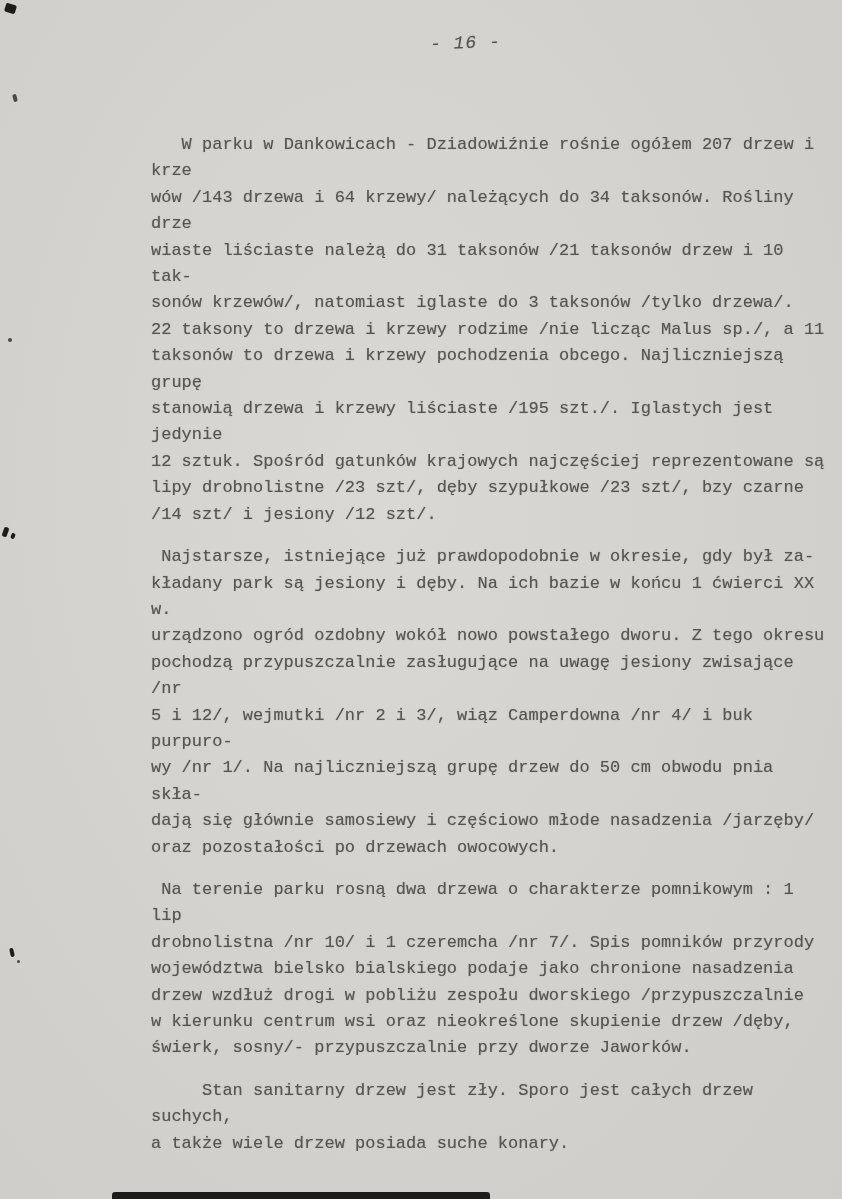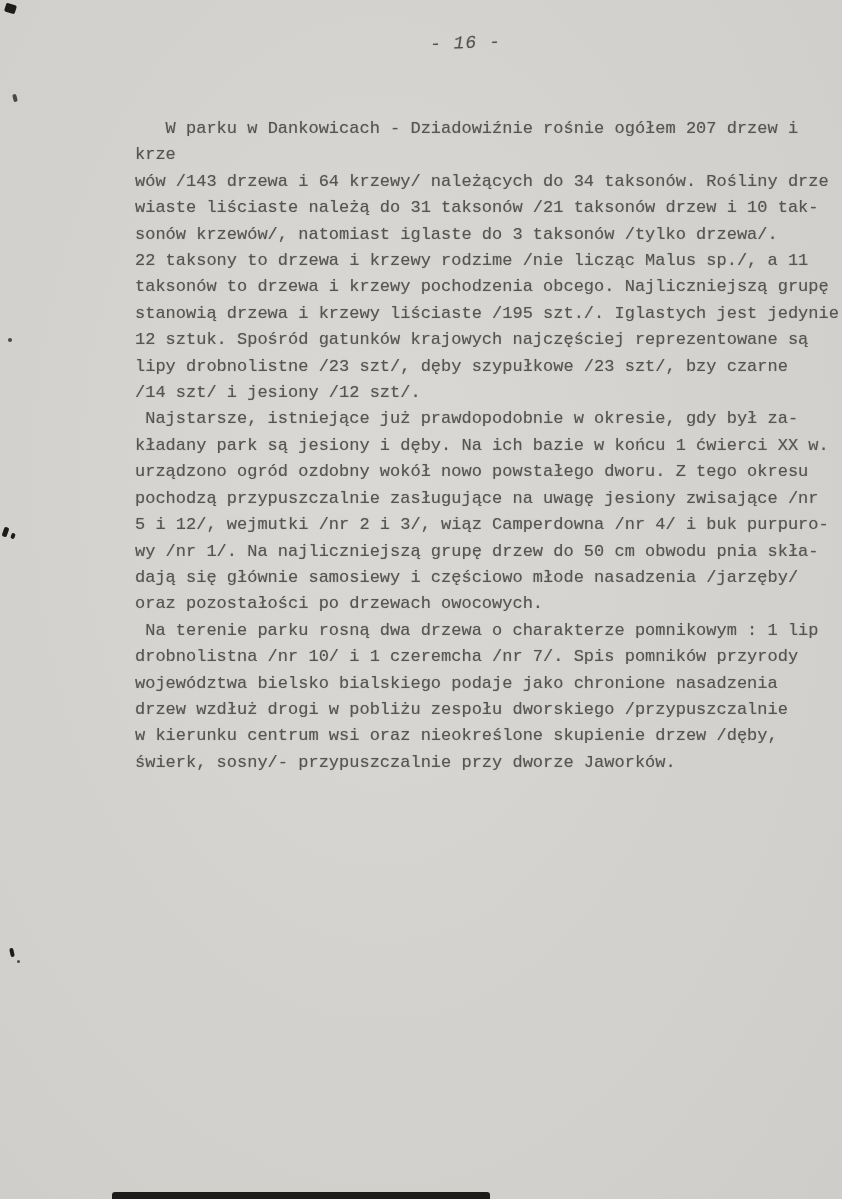--- a/index.html
+++ b/index.html
@@ -34,21 +34,21 @@
     position: absolute;
     top: 116px;
     left: 135px;
     width: 707px;
     color: #565551;
     font-size: 17px;
     line-height: 26.4px;
     text-shadow: 0 0 1px rgba(86,85,81,0.5);
   }
   .text-block p {
-    margin: 0;
+    margin: 16px;
     white-space: pre-wrap;
     word-break: normal;
     overflow: hidden;
   }
   
   .artifact {
     position: absolute;
     background: #1d1c1a;
   }
   .artifact.soft {
@@ -141,20 +141,22 @@
 5 i 12/, wejmutki /nr 2 i 3/, wiąz Camperdowna /nr 4/ i buk purpuro-
 wy /nr 1/. Na najliczniejszą grupę drzew do 50 cm obwodu pnia skła-
 dają się głównie samosiewy i częściowo młode nasadzenia /jarzęby/
 oraz pozostałości po drzewach owocowych.</p>
     <p> Na terenie parku rosną dwa drzewa o charakterze pomnikowym : 1 lip
 drobnolistna /nr 10/ i 1 czeremcha /nr 7/. Spis pomników przyrody
 województwa bielsko bialskiego podaje jako chronione nasadzenia
 drzew wzdłuż drogi w pobliżu zespołu dworskiego /przypuszczalnie
 w kierunku centrum wsi oraz nieokreślone skupienie drzew /dęby,
 świerk, sosny/- przypuszczalnie przy dworze Jaworków.</p>
+    <p>     Stan sanitarny drzew jest zły. Sporo jest całych drzew suchych,
+a także wiele drzew posiada suche konary.</p>
   </div>
 
   <div class="artifact corner-mark"></div>
   <div class="artifact soft speck-1"></div>
   <div class="artifact soft speck-2"></div>
   <div class="artifact speck-3a"></div>
   <div class="artifact speck-3b"></div>
   <div class="artifact speck-4a"></div>
   <div class="artifact soft speck-4b"></div>
   <div class="artifact bottom-line"></div>

